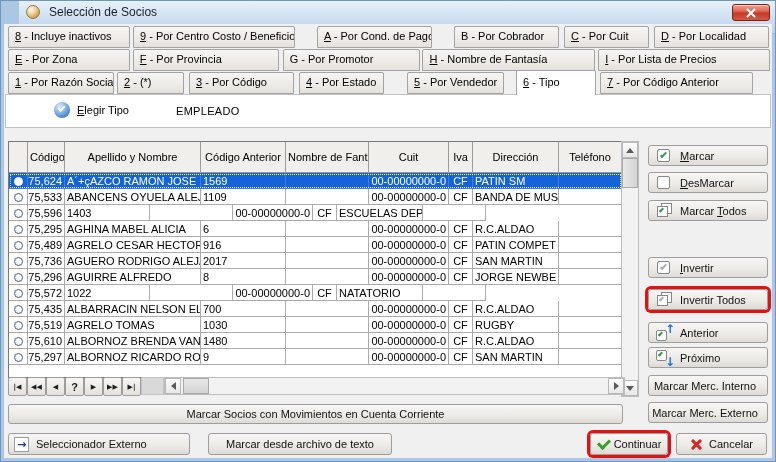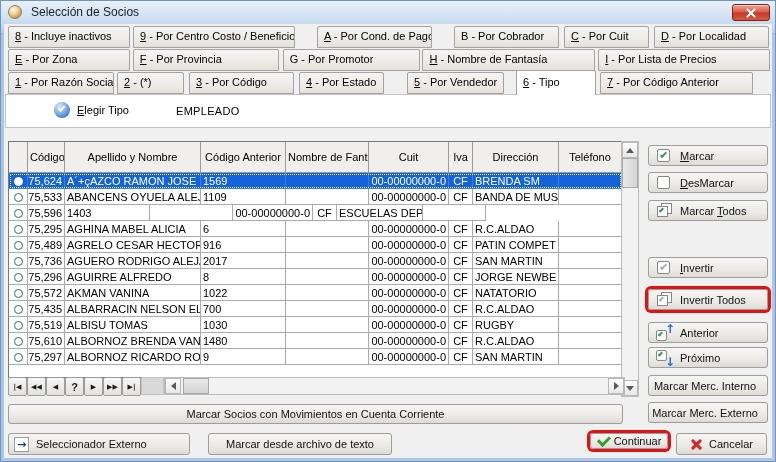--- a/index.html
+++ b/index.html
@@ -4,21 +4,21 @@
 <style>
   html,body{margin:0;padding:0;background:#555;}
   *{box-sizing:border-box;}
   #window{
     position:relative;width:776px;height:462px;
     background:#abc7e4;border:1px solid #7195be;
     font-family:"Liberation Sans",sans-serif;font-size:11px;color:#000;
     overflow:hidden;
   }
   
-  .titlebar{position:absolute;left:0;top:0;right:0;height:33px;
+  .titlebar{position:absolute;left:18px;top:0;right:0;height:33px;
     background:linear-gradient(#e7f1fa,#d3e3f3 45%,#b9d0e8);
     border-bottom:1px solid #9db8d5;}
   .app-icn{position:absolute;left:7px;top:4px;width:14px;height:14px;border-radius:50%;
     background:radial-gradient(circle at 35% 30%, #fff8e6, #ecd9a8 35%, #d3a35c 70%, #ae7a35);
     border:1px solid #9a7a45;}
   .wtitle{position:absolute;left:30px;top:4px;font-size:12px;color:#15202b;}
   .closebtn{position:absolute;right:5px;top:3px;width:38px;height:17px;border-radius:3px;
     background:linear-gradient(#f3a294,#dd6a55 40%,#c33b28 55%,#d55a42);
     border:1px solid #7e2012;box-shadow:inset 0 1px 0 rgba(255,255,255,.55);cursor:pointer;}
   .closex{position:absolute;left:50%;top:50%;width:10px;height:10px;transform:translate(-50%,-50%);}
@@ -79,21 +79,21 @@
   
   .btn{background:linear-gradient(#f7f6f4,#eceae6 60%,#dedbd6);border:1px solid #9d9d9d;border-radius:3px;
     font:inherit;color:#111;display:flex;align-items:center;justify-content:center;cursor:pointer;white-space:nowrap;}
   .sidecol{position:absolute;left:644px;top:121px;width:120px;height:313px;}
   .sbtn2{position:absolute;left:0;width:120px;height:21px;justify-content:flex-start;padding-left:7px;gap:6px;}
   .sbtn2.center{justify-content:center;padding-left:0;}
   .ring{box-shadow:0 0 0 3px var(--red,#e01212);}
   .bigbtn{position:absolute;left:4px;top:380px;width:615px;height:20px;}
   .masivo{position:absolute;left:4px;top:409px;width:182px;height:22px;justify-content:flex-start;padding-left:5px;gap:7px;}
   .archivo{position:absolute;left:204px;top:409px;width:184px;height:22px;}
-  .continuar{position:absolute;left:586px;top:409px;width:78px;height:16px;gap:4px;}
+  .continuar{position:absolute;left:586px;top:409px;width:78px;height:22px;gap:4px;}
   .cancelar{position:absolute;left:672px;top:409px;width:91px;height:22px;gap:6px;}
   
   .icn{position:relative;width:18px;height:16px;display:inline-block;flex:none;}
   .box{position:absolute;left:1px;top:1px;width:13px;height:13px;background:#fff;border:1px solid #878787;border-radius:2px;}
   .chk{position:absolute;left:2px;top:3px;width:7px;height:3px;border-left:2px solid #2e9e4f;border-bottom:2px solid #2e9e4f;transform:rotate(-45deg);}
   .chk.gray{border-color:#a9aeb4;}
   .chk.tiny{left:1px;top:2px;width:5px;height:2px;}
   .sheet{position:absolute;width:11px;height:11px;background:#fff;border:1px solid #878787;}
   .sheet.back{left:5px;top:0;} .sheet.front{left:1px;top:3px;}
   .ud .box{top:auto;bottom:0;left:0;width:11px;height:11px;}
@@ -173,21 +173,21 @@
           <div class="grow selected">
             <div class="gcell ind" style="width: 19px;">
               <span class="circ"></span>
             </div>
             <div class="gcell num" style="width: 37px;">175,624</div>
             <div class="gcell" style="width: 136px;">A´+çAZCO  RAMON JOSE</div>
             <div class="gcell" style="width: 85px;">1569</div>
             <div class="gcell" style="width: 83px;"></div>
             <div class="gcell right" style="width: 80px;">00-00000000-0</div>
             <div class="gcell center" style="width: 24px;">CF</div>
-            <div class="gcell" style="width: 86px;">BRENDA SM</div>
+            <div class="gcell" style="width: 86px;">PATIN SM</div>
             <div class="gcell" style="width: 63px;"></div>
           </div>
           <div class="grow">
             <div class="gcell ind" style="width: 19px;">
               <span class="circ"></span>
             </div>
             <div class="gcell num" style="width: 37px;">175,533</div>
             <div class="gcell" style="width: 136px;">ABANCENS OYUELA  ALEJ</div>
             <div class="gcell" style="width: 85px;">1109</div>
             <div class="gcell" style="width: 83px;"></div>
@@ -258,21 +258,20 @@
             <div class="gcell right" style="width: 80px;">00-00000000-0</div>
             <div class="gcell center" style="width: 24px;">CF</div>
             <div class="gcell" style="width: 86px;">JORGE NEWBE</div>
             <div class="gcell" style="width: 63px;"></div>
           </div>
           <div class="grow">
             <div class="gcell ind" style="width: 19px;">
               <span class="circ"></span>
             </div>
             <div class="gcell num" style="width: 37px;">175,572</div>
-            <div class="gcell" style="width: 136px;">AKMAN  VANINA</div>
             <div class="gcell" style="width: 85px;">1022</div>
             <div class="gcell" style="width: 83px;"></div>
             <div class="gcell right" style="width: 80px;">00-00000000-0</div>
             <div class="gcell center" style="width: 24px;">CF</div>
             <div class="gcell" style="width: 86px;">NATATORIO</div>
             <div class="gcell" style="width: 63px;"></div>
           </div>
           <div class="grow">
             <div class="gcell ind" style="width: 19px;">
               <span class="circ"></span>
@@ -284,21 +283,21 @@
             <div class="gcell right" style="width: 80px;">00-00000000-0</div>
             <div class="gcell center" style="width: 24px;">CF</div>
             <div class="gcell" style="width: 86px;">R.C.ALDAO</div>
             <div class="gcell" style="width: 63px;"></div>
           </div>
           <div class="grow">
             <div class="gcell ind" style="width: 19px;">
               <span class="circ"></span>
             </div>
             <div class="gcell num" style="width: 37px;">175,519</div>
-            <div class="gcell" style="width: 136px;">ALBISU  TOMAS</div>
+            <div class="gcell" style="width: 136px;">AGRELO  TOMAS</div>
             <div class="gcell" style="width: 85px;">1030</div>
             <div class="gcell" style="width: 83px;"></div>
             <div class="gcell right" style="width: 80px;">00-00000000-0</div>
             <div class="gcell center" style="width: 24px;">CF</div>
             <div class="gcell" style="width: 86px;">RUGBY</div>
             <div class="gcell" style="width: 63px;"></div>
           </div>
           <div class="grow">
             <div class="gcell ind" style="width: 19px;">
               <span class="circ"></span>

